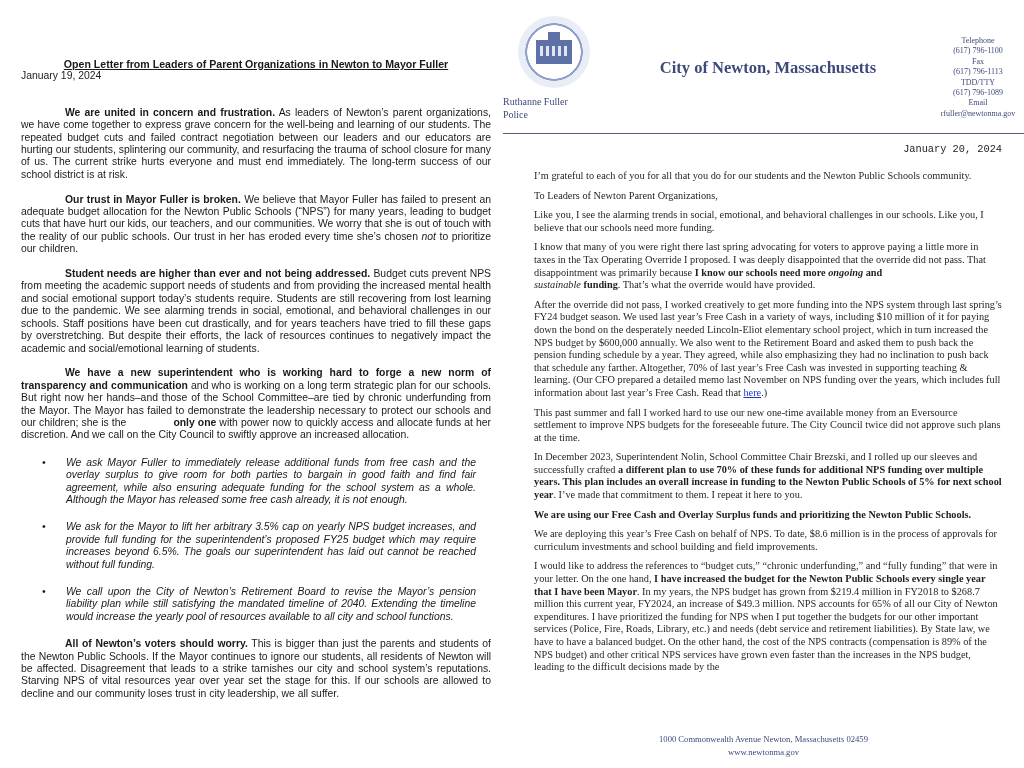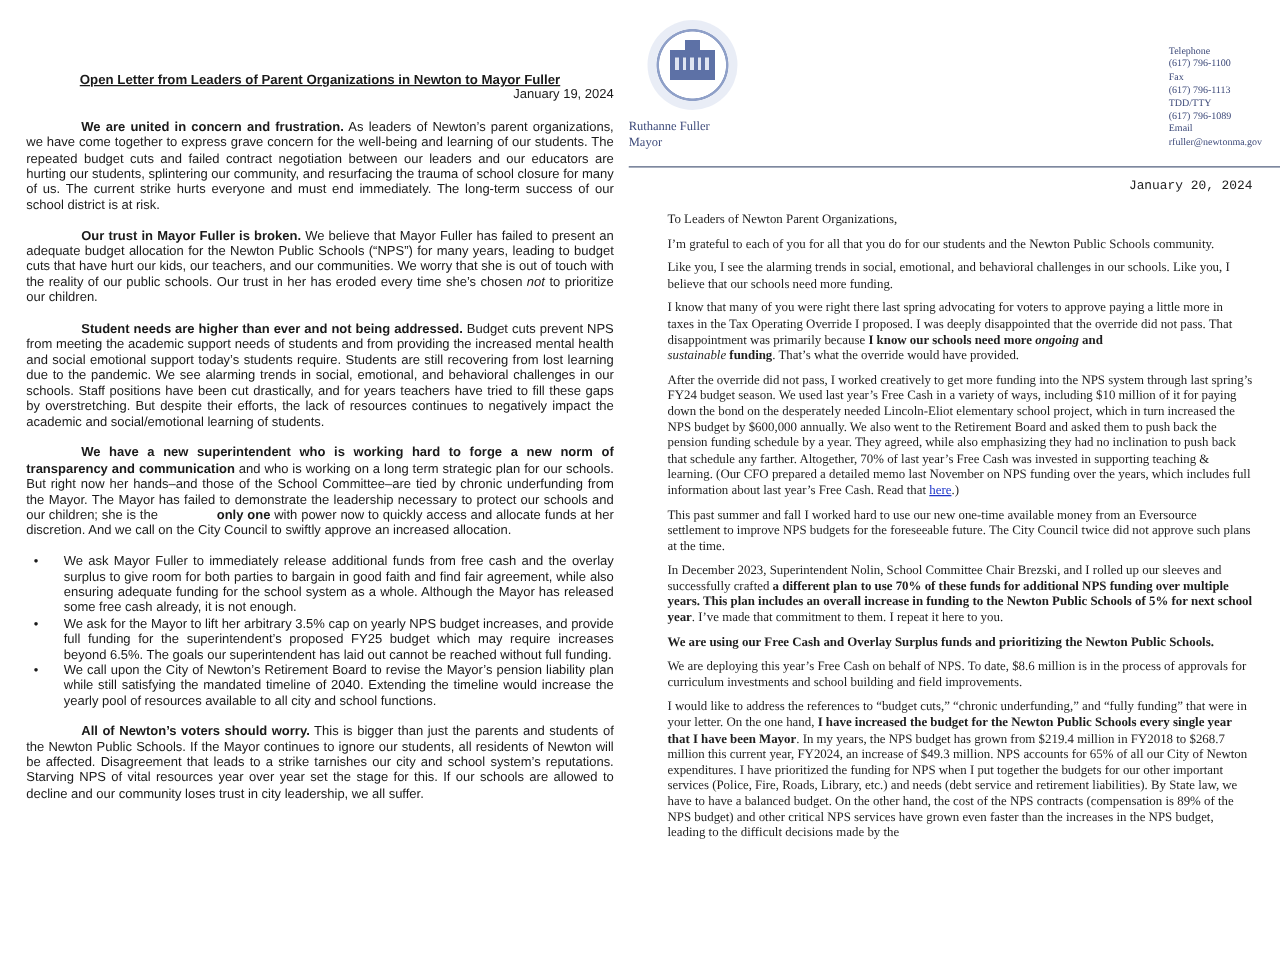--- a/index.html
+++ b/index.html
@@ -4,25 +4,25 @@
 <style>
   html, body { margin:0; padding:0; }
   body { width:1024px; height:768px; background:#ffffff; position:relative; overflow:hidden; }
 
   
   .left-doc {
     position:absolute; left:21px; top:58px; width:470px;
     font-family:"Liberation Sans", sans-serif; font-size:10.4px; line-height:12.4px; color:#1a1a1a;
   }
   .left-doc .title { text-align:center; font-weight:bold; text-decoration:underline; font-size:10.6px; }
-  .left-doc .date { text-align:right; margin-bottom:14px; }
+  .left-doc .date { text-align:left; margin-bottom:24px; }
   .left-doc p { margin:0 0 12.4px 0; text-align:justify; }
   .left-doc b { font-weight:bold;margin-left:44px; }
   .left-doc ul { margin:0 0 12px 0; padding:0 0 0 30px; list-style:none; }
-  .left-doc li { position:relative; text-align:justify; margin:0; }
+  .left-doc li { position:relative; text-align:justify; margin:15px;font-style:italic; }
   .left-doc li::before { content:"\2022"; position:absolute; left:-24px; top:0; }
 
   
   .right-doc { position:absolute; left:503px; top:0; width:521px; height:768px; }
   .seal {
     position:absolute; left:15px; top:16px; width:72px; height:72px; border-radius:50%;
     background:radial-gradient(circle, #ffffff 0 52%, #8fa0c8 53% 56%, #e9edf6 57% 78%, #6f82b3 79% 82%, #ffffff 83%);
   }
   .seal .bldg {
     position:absolute; left:18px; top:24px; width:36px; height:24px; background:#5d71a6;
@@ -40,21 +40,21 @@
   }
   .city-title {
     position:absolute; left:120px; top:58px; width:290px; text-align:center;
     font-family:"Liberation Serif", serif; font-weight:bold; font-size:16.5px; color:#3d4a7a;
   }
   .office-title {
     position:absolute; left:120px; top:80px; width:290px; text-align:center;
     font-family:"Liberation Serif", serif; font-size:13px; color:#3d4a7a;
   }
   .contact {
-    position:absolute; left:432px; top:36px; width:86px; 
+    position:absolute; left:432px; top:36px; width:86px; text-align:center;
     font-family:"Liberation Serif", serif; font-size:8px; line-height:10.4px; color:#3d4a7a;
   }
   .divider { position:absolute; left:0; top:133px; width:521px; height:1px; background:#53607f; }
   .letter-date {
     position:absolute; left:400px; top:143px; width:99px; text-align:right;
     font-family:Liberation Mono, monospace; font-size:10.3px; color:#222;
   }
   .letter-body {
     position:absolute; left:31px; top:170px; width:468px;
     font-family:"Liberation Serif", serif; font-size:10.3px; line-height:12.6px; color:#1f1f1f;
@@ -91,41 +91,46 @@
   <p><b>All of Newton’s voters should worry.</b><span> This is bigger than just the parents and students of the Newton Public Schools. If the Mayor continues to ignore our students, all residents of Newton will be affected. Disagreement that leads to a strike tarnishes our city and school system’s reputations. Starving NPS of vital resources year over year set the stage for this. If our schools are allowed to decline and our community loses trust in city leadership, we all suffer.</span></p>
 
 </div>
 
 <div class="right-doc">
   <div class="seal">
       <div class="bldg"></div>
     </div>
   <div class="mayor-name">
     <div>Ruthanne Fuller</div>
-    <div>Mayor</div>
+    <div>Police</div>
   </div>
+  <div class="city-title">City of Newton, Massachusetts</div>
   <div class="contact">
     <div>Telephone</div>
     <div>(617) 796-1100</div>
     <div>Fax</div>
     <div>(617) 796-1113</div>
     <div>TDD/TTY</div>
     <div>(617) 796-1089</div>
     <div>Email</div>
     <div>rfuller@newtonma.gov</div>
   </div>
   <div class="divider"></div>
   <div class="letter-date">January 20, 2024</div>
 
   <div class="letter-body">
+    <p>I’m grateful to each of you for all that you do for our students and the Newton Public Schools community.</p>
     <p>To Leaders of Newton Parent Organizations,</p>
-    <p>I’m grateful to each of you for all that you do for our students and the Newton Public Schools community.</p>
     <p>Like you, I see the alarming trends in social, emotional, and behavioral challenges in our schools. Like you, I believe that our schools need more funding.</p>
     <p><span>I know that many of you were right there last spring advocating for voters to approve paying a little more in taxes in the Tax Operating Override I proposed.  I was deeply disappointed that the override did not pass.  That disappointment was primarily because </span><b><span>I know our schools need more </span><i>ongoing</i><span> and </span></b><br><i>sustainable</i><b> funding</b><span>.  That’s what the override would have provided.</span></p>
     <p><span>After the override did not pass, I worked creatively to get more funding into the NPS system through last spring’s FY24 budget season.  We used last year’s Free Cash in a variety of ways, including $10 million of it for paying down the bond on the desperately needed Lincoln-Eliot elementary school project, which in turn increased the NPS budget by $600,000 annually.  We also went to the Retirement Board and asked them to push back the pension funding schedule by a year.  They agreed, while also emphasizing they had no inclination to push back that schedule any farther.  Altogether, 70% of last year’s Free Cash was invested in supporting teaching &amp; learning. (Our CFO prepared a detailed memo last November on NPS funding over the years, which includes full information about last year’s Free Cash.  Read that </span><a href="#">here</a><span>.)</span></p>
     <p>This past summer and fall I worked hard to use our new one-time available money from an Eversource settlement to improve NPS budgets for the foreseeable future.  The City Council twice did not approve such plans at the time.</p>
     <p><span>In December 2023, Superintendent Nolin, School Committee Chair Brezski, and I rolled up our sleeves and successfully crafted </span><b>a different plan to use 70% of these funds for additional NPS funding over multiple years.  This plan includes an overall increase in funding to the Newton Public Schools of 5% for next school year</b><span>.  I’ve made that commitment to them. I repeat it here to you.</span></p>
     <p><b>We are using our Free Cash and Overlay Surplus funds and prioritizing the Newton Public Schools.</b></p>
     <p>We are deploying this year’s Free Cash on behalf of NPS. To date, $8.6 million is in the process of approvals for curriculum investments and school building and field improvements.</p>
     <p><span>I would like to address the references to “budget cuts,” “chronic underfunding,” and “fully funding” that were in your letter.  On the one hand, </span><b>I have increased the budget for the Newton Public Schools every single year that I have been Mayor</b><span>.  In my years, the NPS budget has grown from $219.4 million in FY2018 to $268.7 million this current year, FY2024, an increase of $49.3 million. NPS accounts for 65% of all our City of Newton expenditures.  I have prioritized the funding for NPS when I put together the budgets for our other important services (Police, Fire, Roads, Library, etc.) and needs (debt service and retirement liabilities).  By State law, we have to have a balanced budget.  On the other hand, the cost of the NPS contracts (compensation is 89% of the NPS budget) and other critical NPS services have grown even faster than the increases in the NPS budget, leading to the difficult decisions made by the</span></p>
   </div>
 
+  <div class="footer">
+    <div>1000 Commonwealth Avenue Newton, Massachusetts 02459</div>
+    <div>www.newtonma.gov</div>
+  </div>
 </div>
 
 </body></html>

